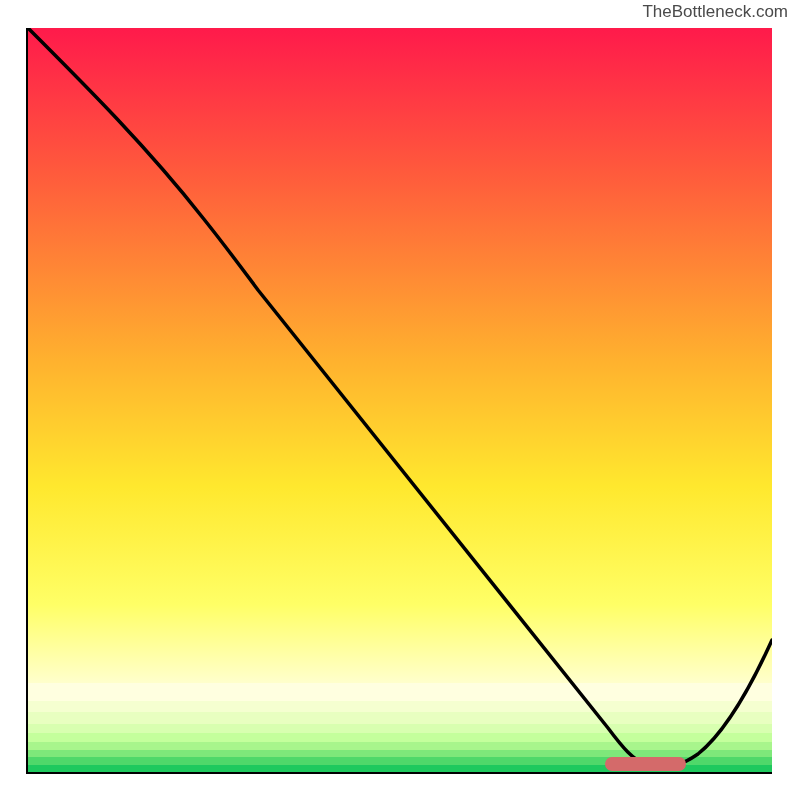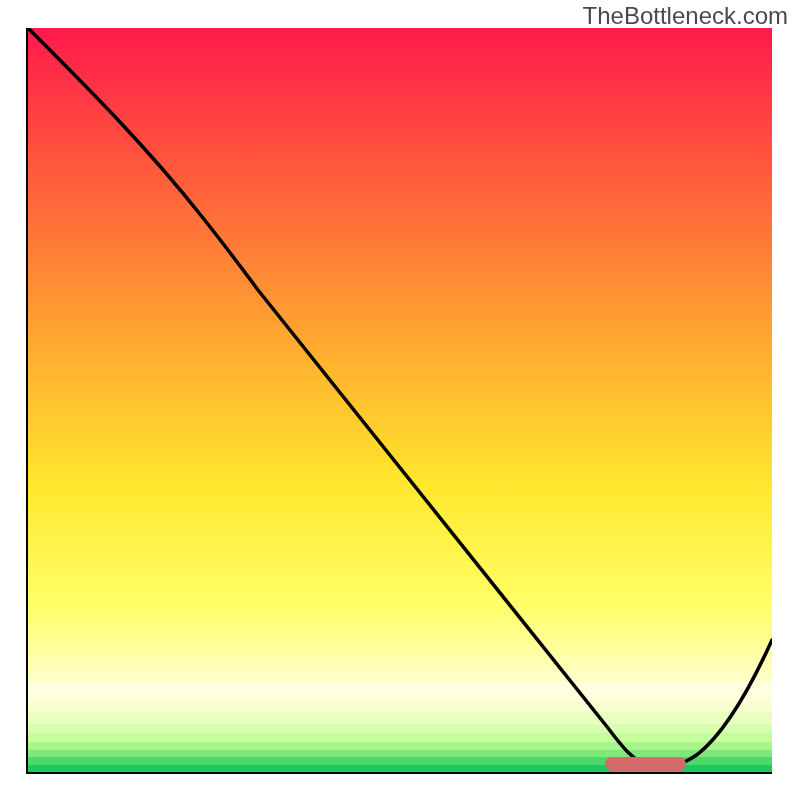--- a/index.html
+++ b/index.html
@@ -13,21 +13,21 @@
   }
   .chart-wrapper {
     position: relative;
     width: 800px;
     height: 800px;
   }
   .attribution {
     position: absolute;
     top: 2px;
     right: 12px;
-    font-size: 24px;
+    font-size: 17px;
     font-weight: 500;
     color: #4a4a4a;
     z-index: 10;
   }
   .plot-area {
     position: absolute;
     left: 28px;
     top: 28px;
     width: 744px;
     height: 744px;

